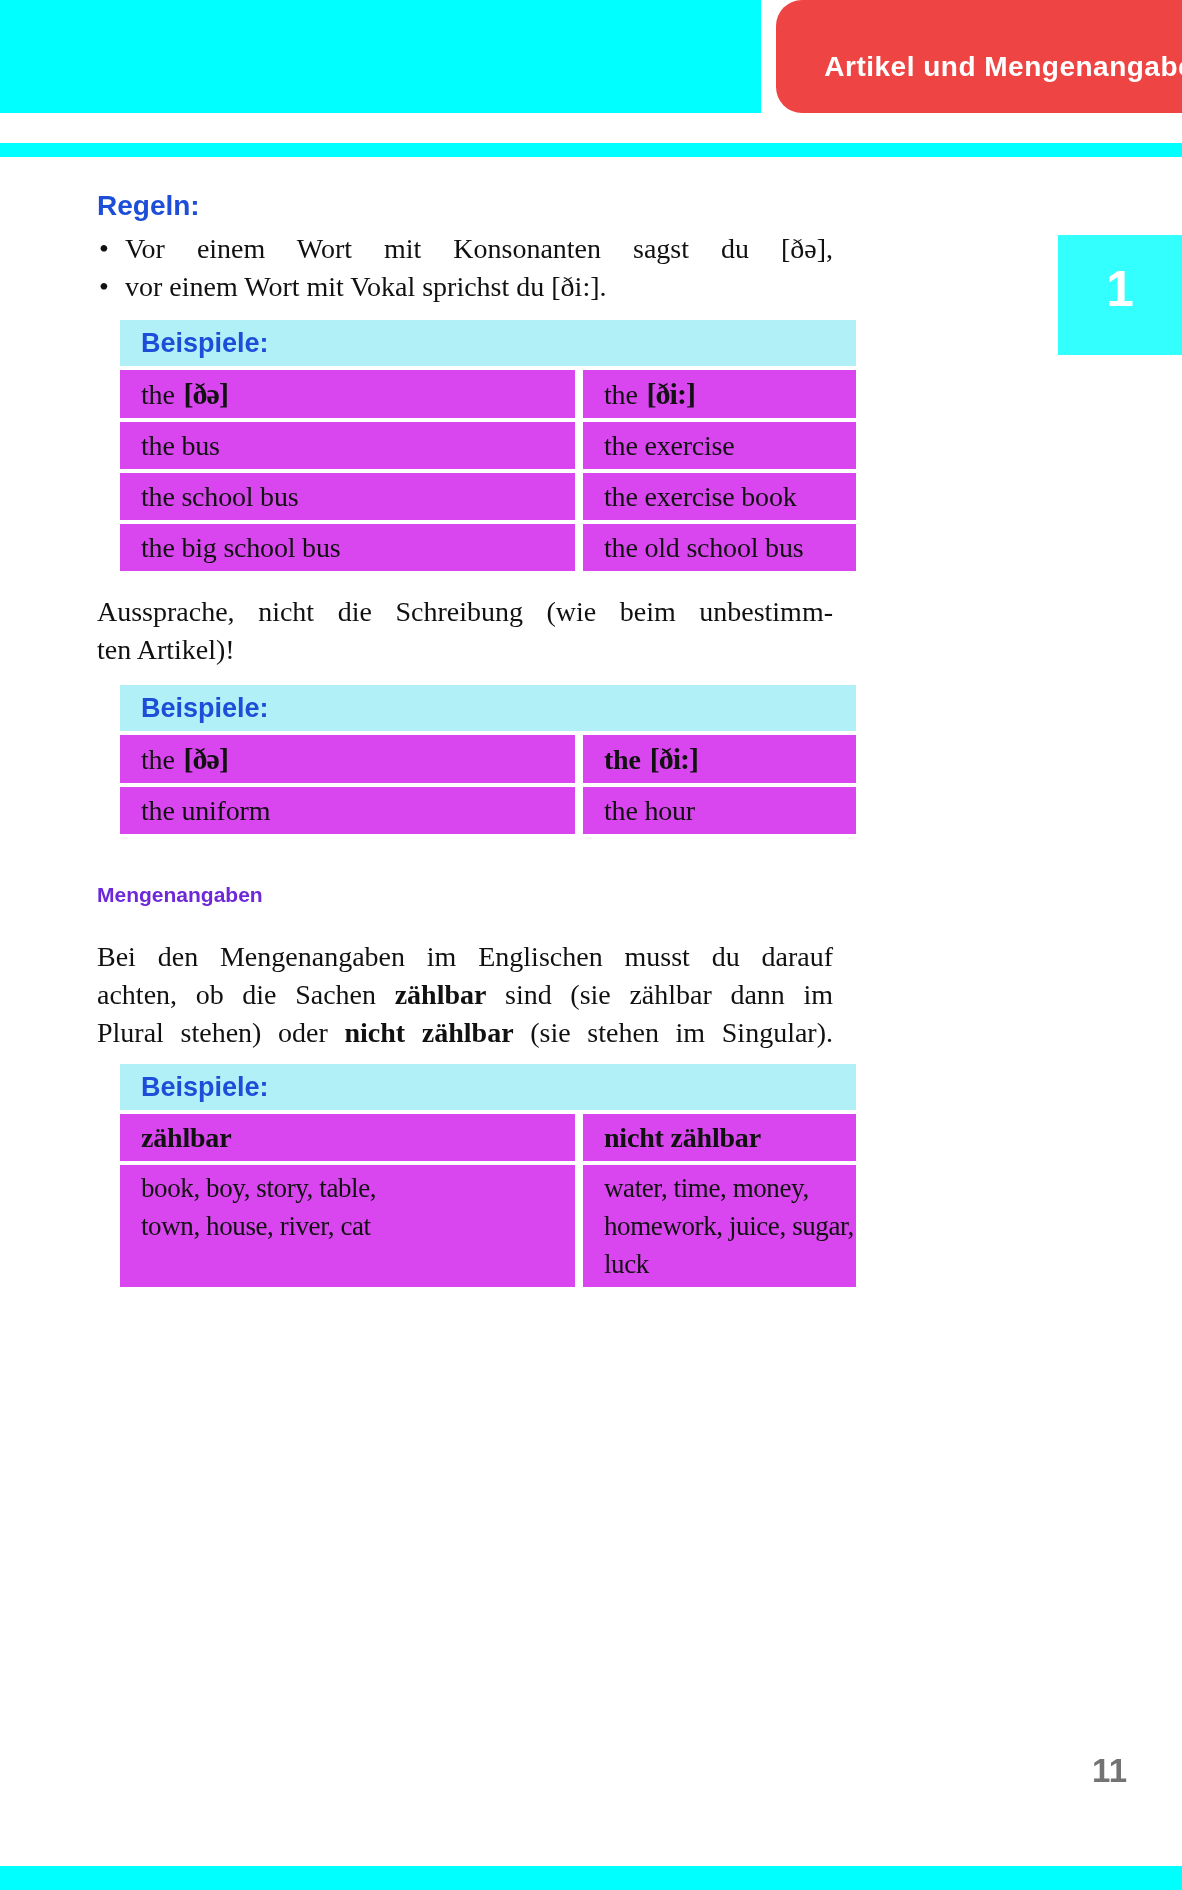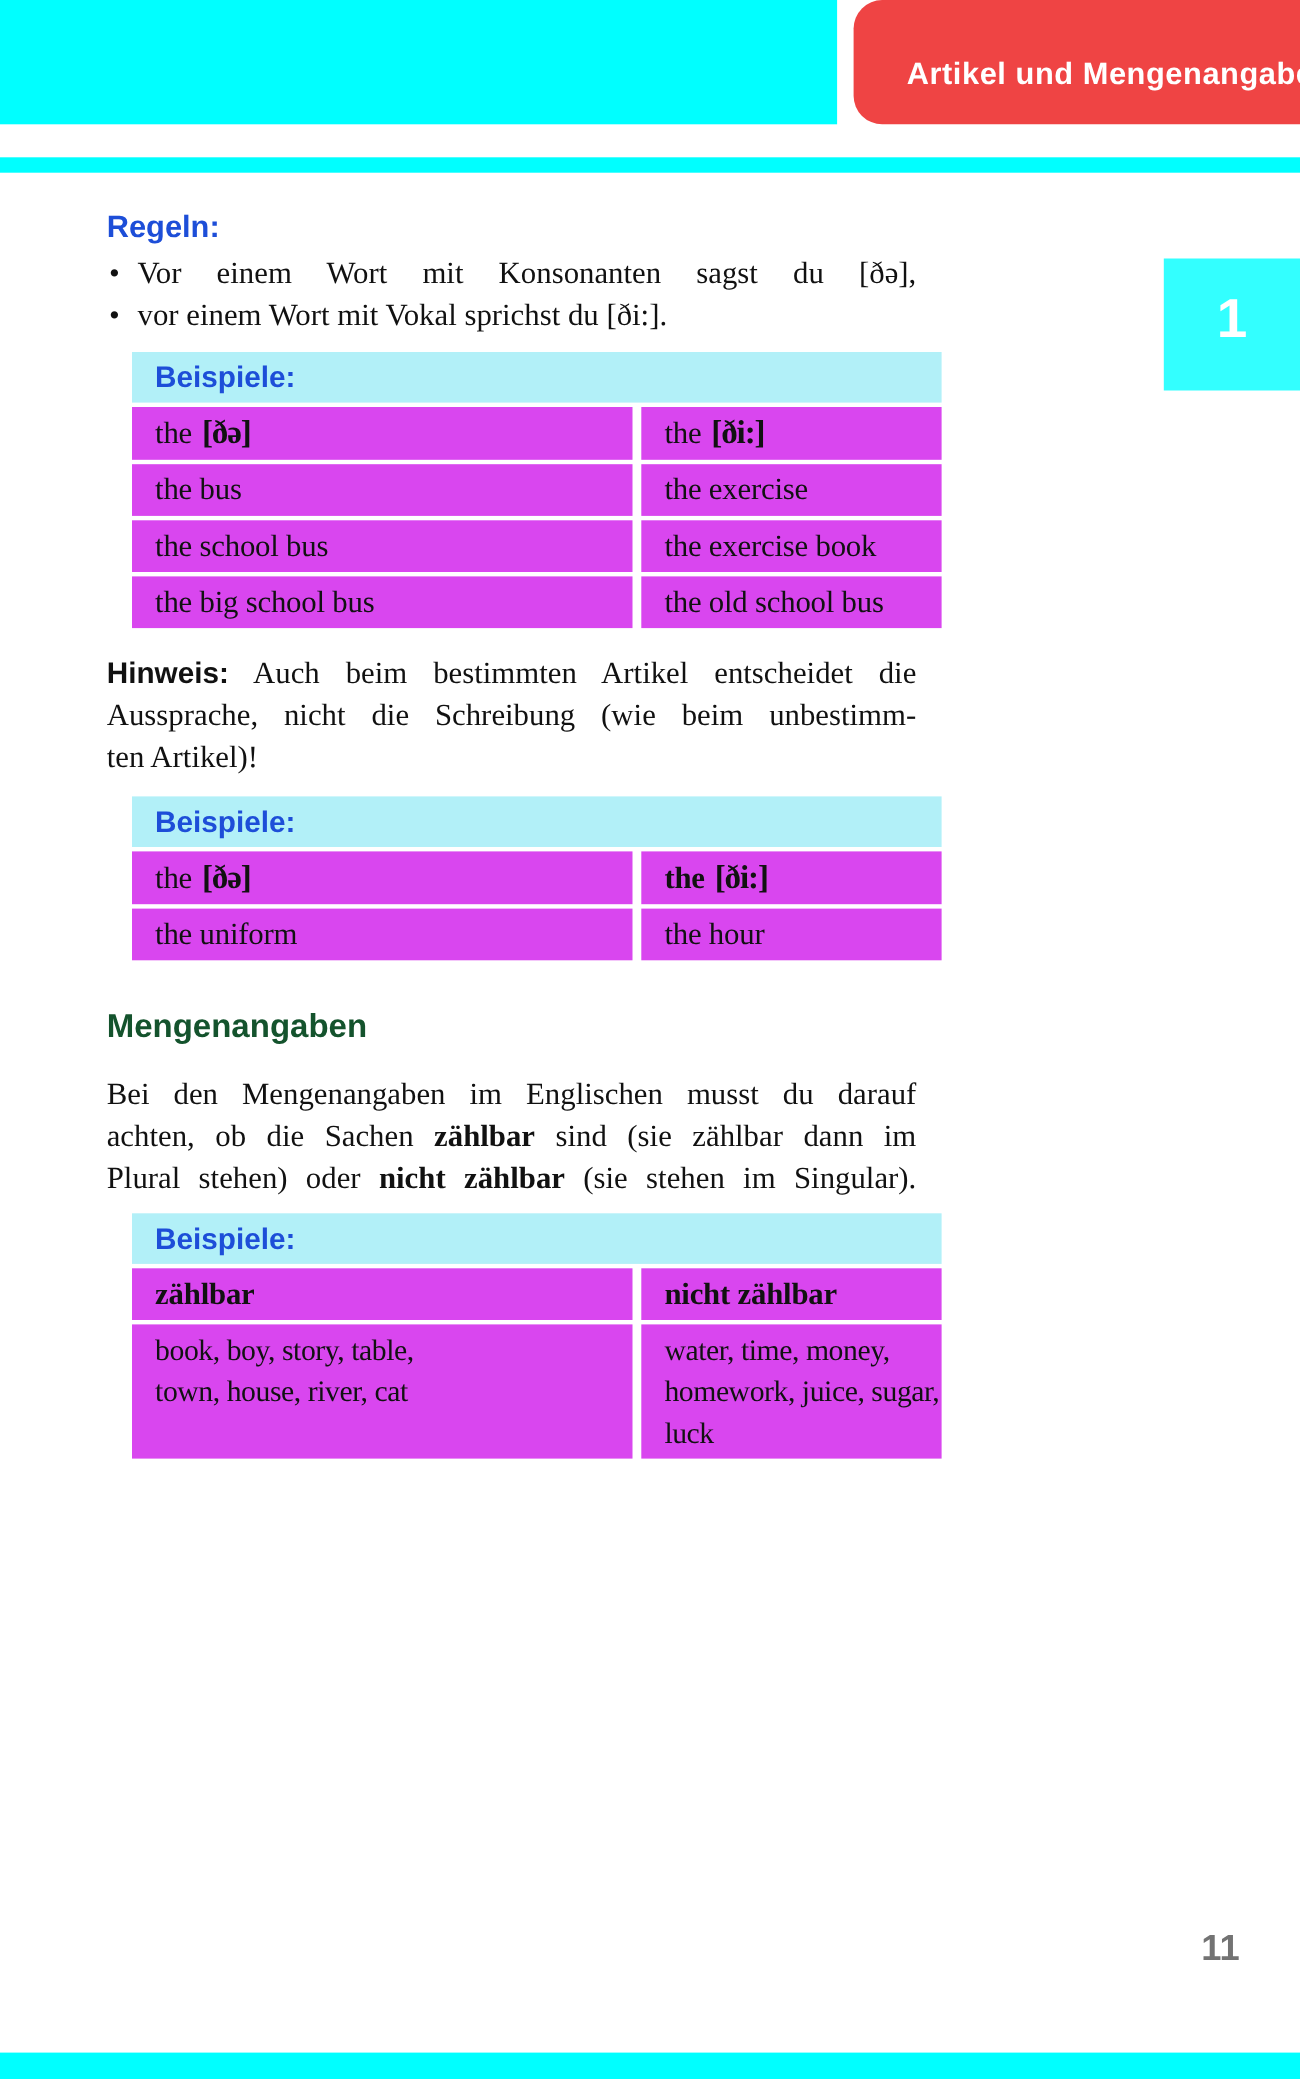--- a/index.html
+++ b/index.html
@@ -51,21 +51,21 @@
   .mt14{margin-top:14px;} .mt16{margin-top:16px;} .mt22{margin-top:22px;}
   .mt26{margin-top:26px;} .mt44{margin-top:44px;} .mt8{margin-top:8px;}
   .mt12{margin-top:12px;}
 
   
   .pline{font-size:28px;line-height:38px;}
   .note-label{font-weight:bold;font-size:27px;
     font-family:"Liberation Sans","DejaVu Sans",sans-serif;}
   .bold-serif{font-weight:bold;}
 
-  .section-heading{font-weight:bold;font-size:30px;line-height:34px;color:#14532d;}
+  .section-heading{font-weight:bold;font-size:21px;line-height:34px;color:#6d28d9;}
 
   .page-number{right:55px;top:1752px;font-weight:bold;font-size:33px;color:#737373;}
 </style>
 </head>
 <body>
 
 <div class="abs hdr-left"></div>
 <div class="abs hdr-right">
   <span class="hdr-title sans">Artikel und Mengenangaben</span>
 </div>
@@ -98,23 +98,20 @@
     </div>
     <div class="cell">the bus</div>
     <div class="cell">the exercise</div>
     <div class="cell">the school bus</div>
     <div class="cell">the exercise book</div>
     <div class="cell">the big school bus</div>
     <div class="cell">the old school bus</div>
   </div>
 
   <div class="mt22">
-    <div class="pline just">
-      <span class="note-label">Hinweis:</span><span> Auch beim bestimmten Artikel entscheidet die</span>
-    </div>
     <div class="pline just">Aussprache, nicht die Schreibung (wie beim unbestimm-</div>
     <div class="pline">ten Artikel)!</div>
   </div>
 
   <div class="extable mt16">
     <div class="tband">
       <span class="black-label sans">Beispiele:</span>
     </div>
     <div class="cell">
       <span>the</span><span class="phon">[ðə]</span>

